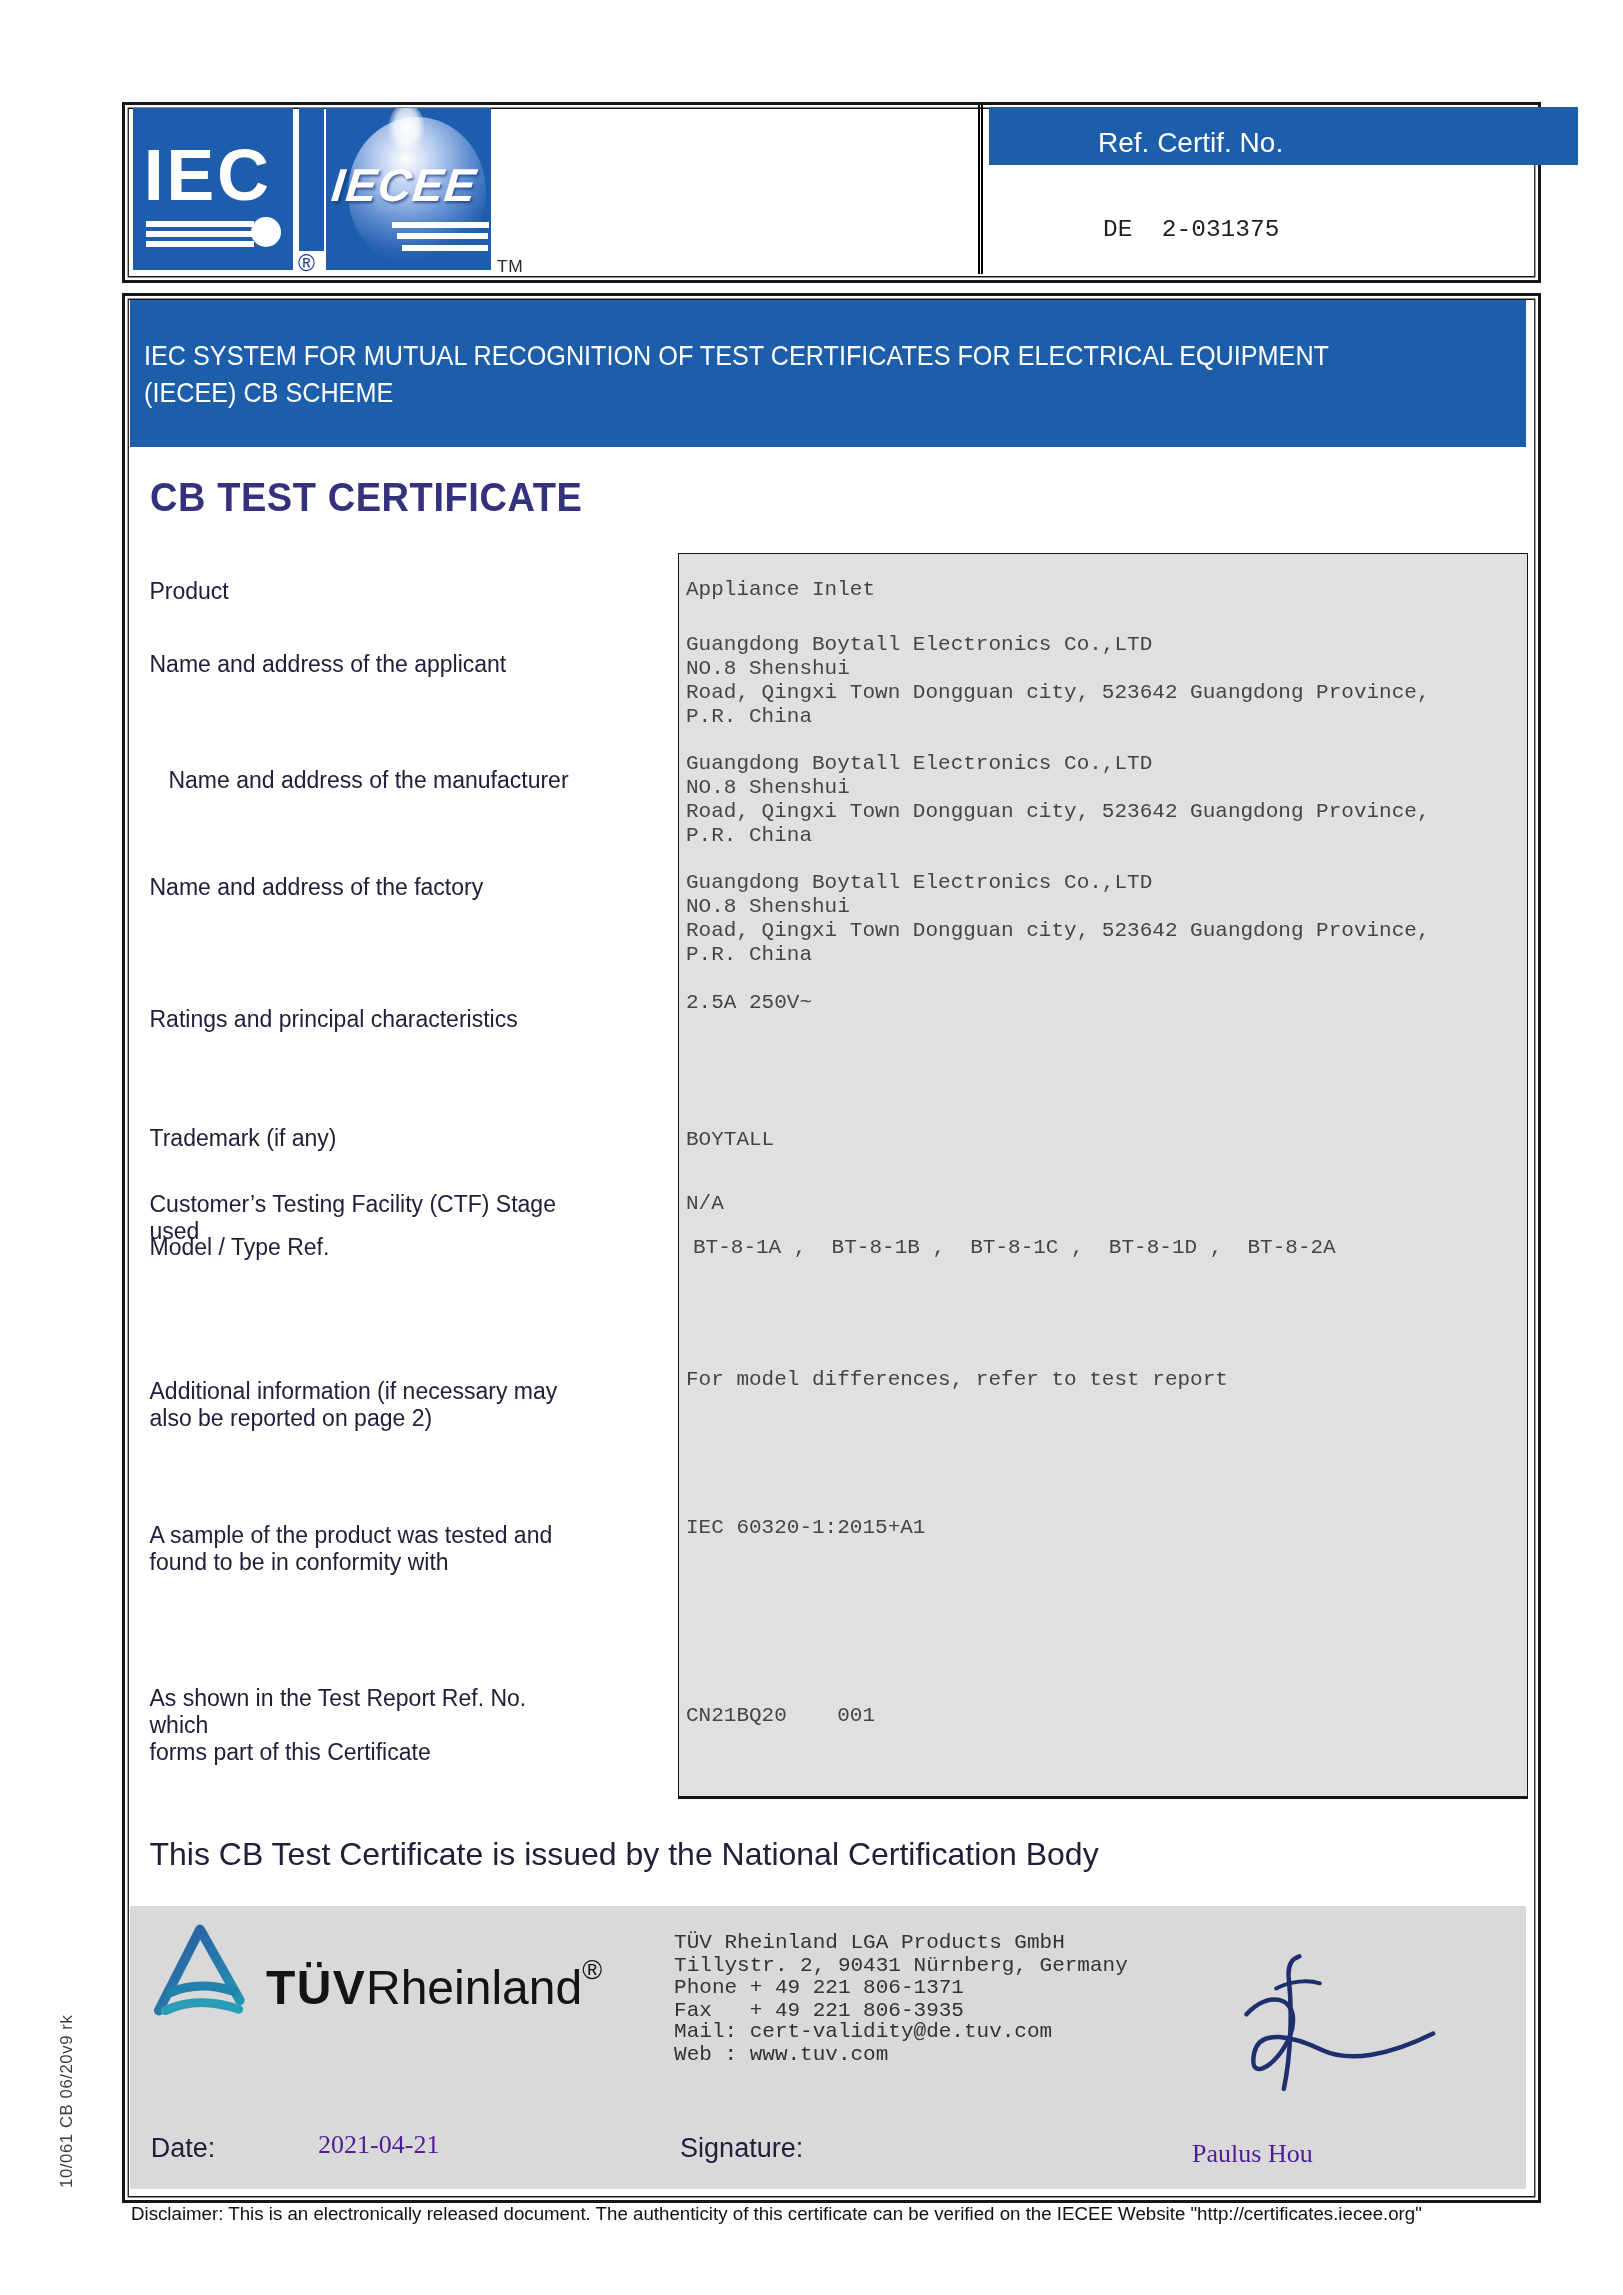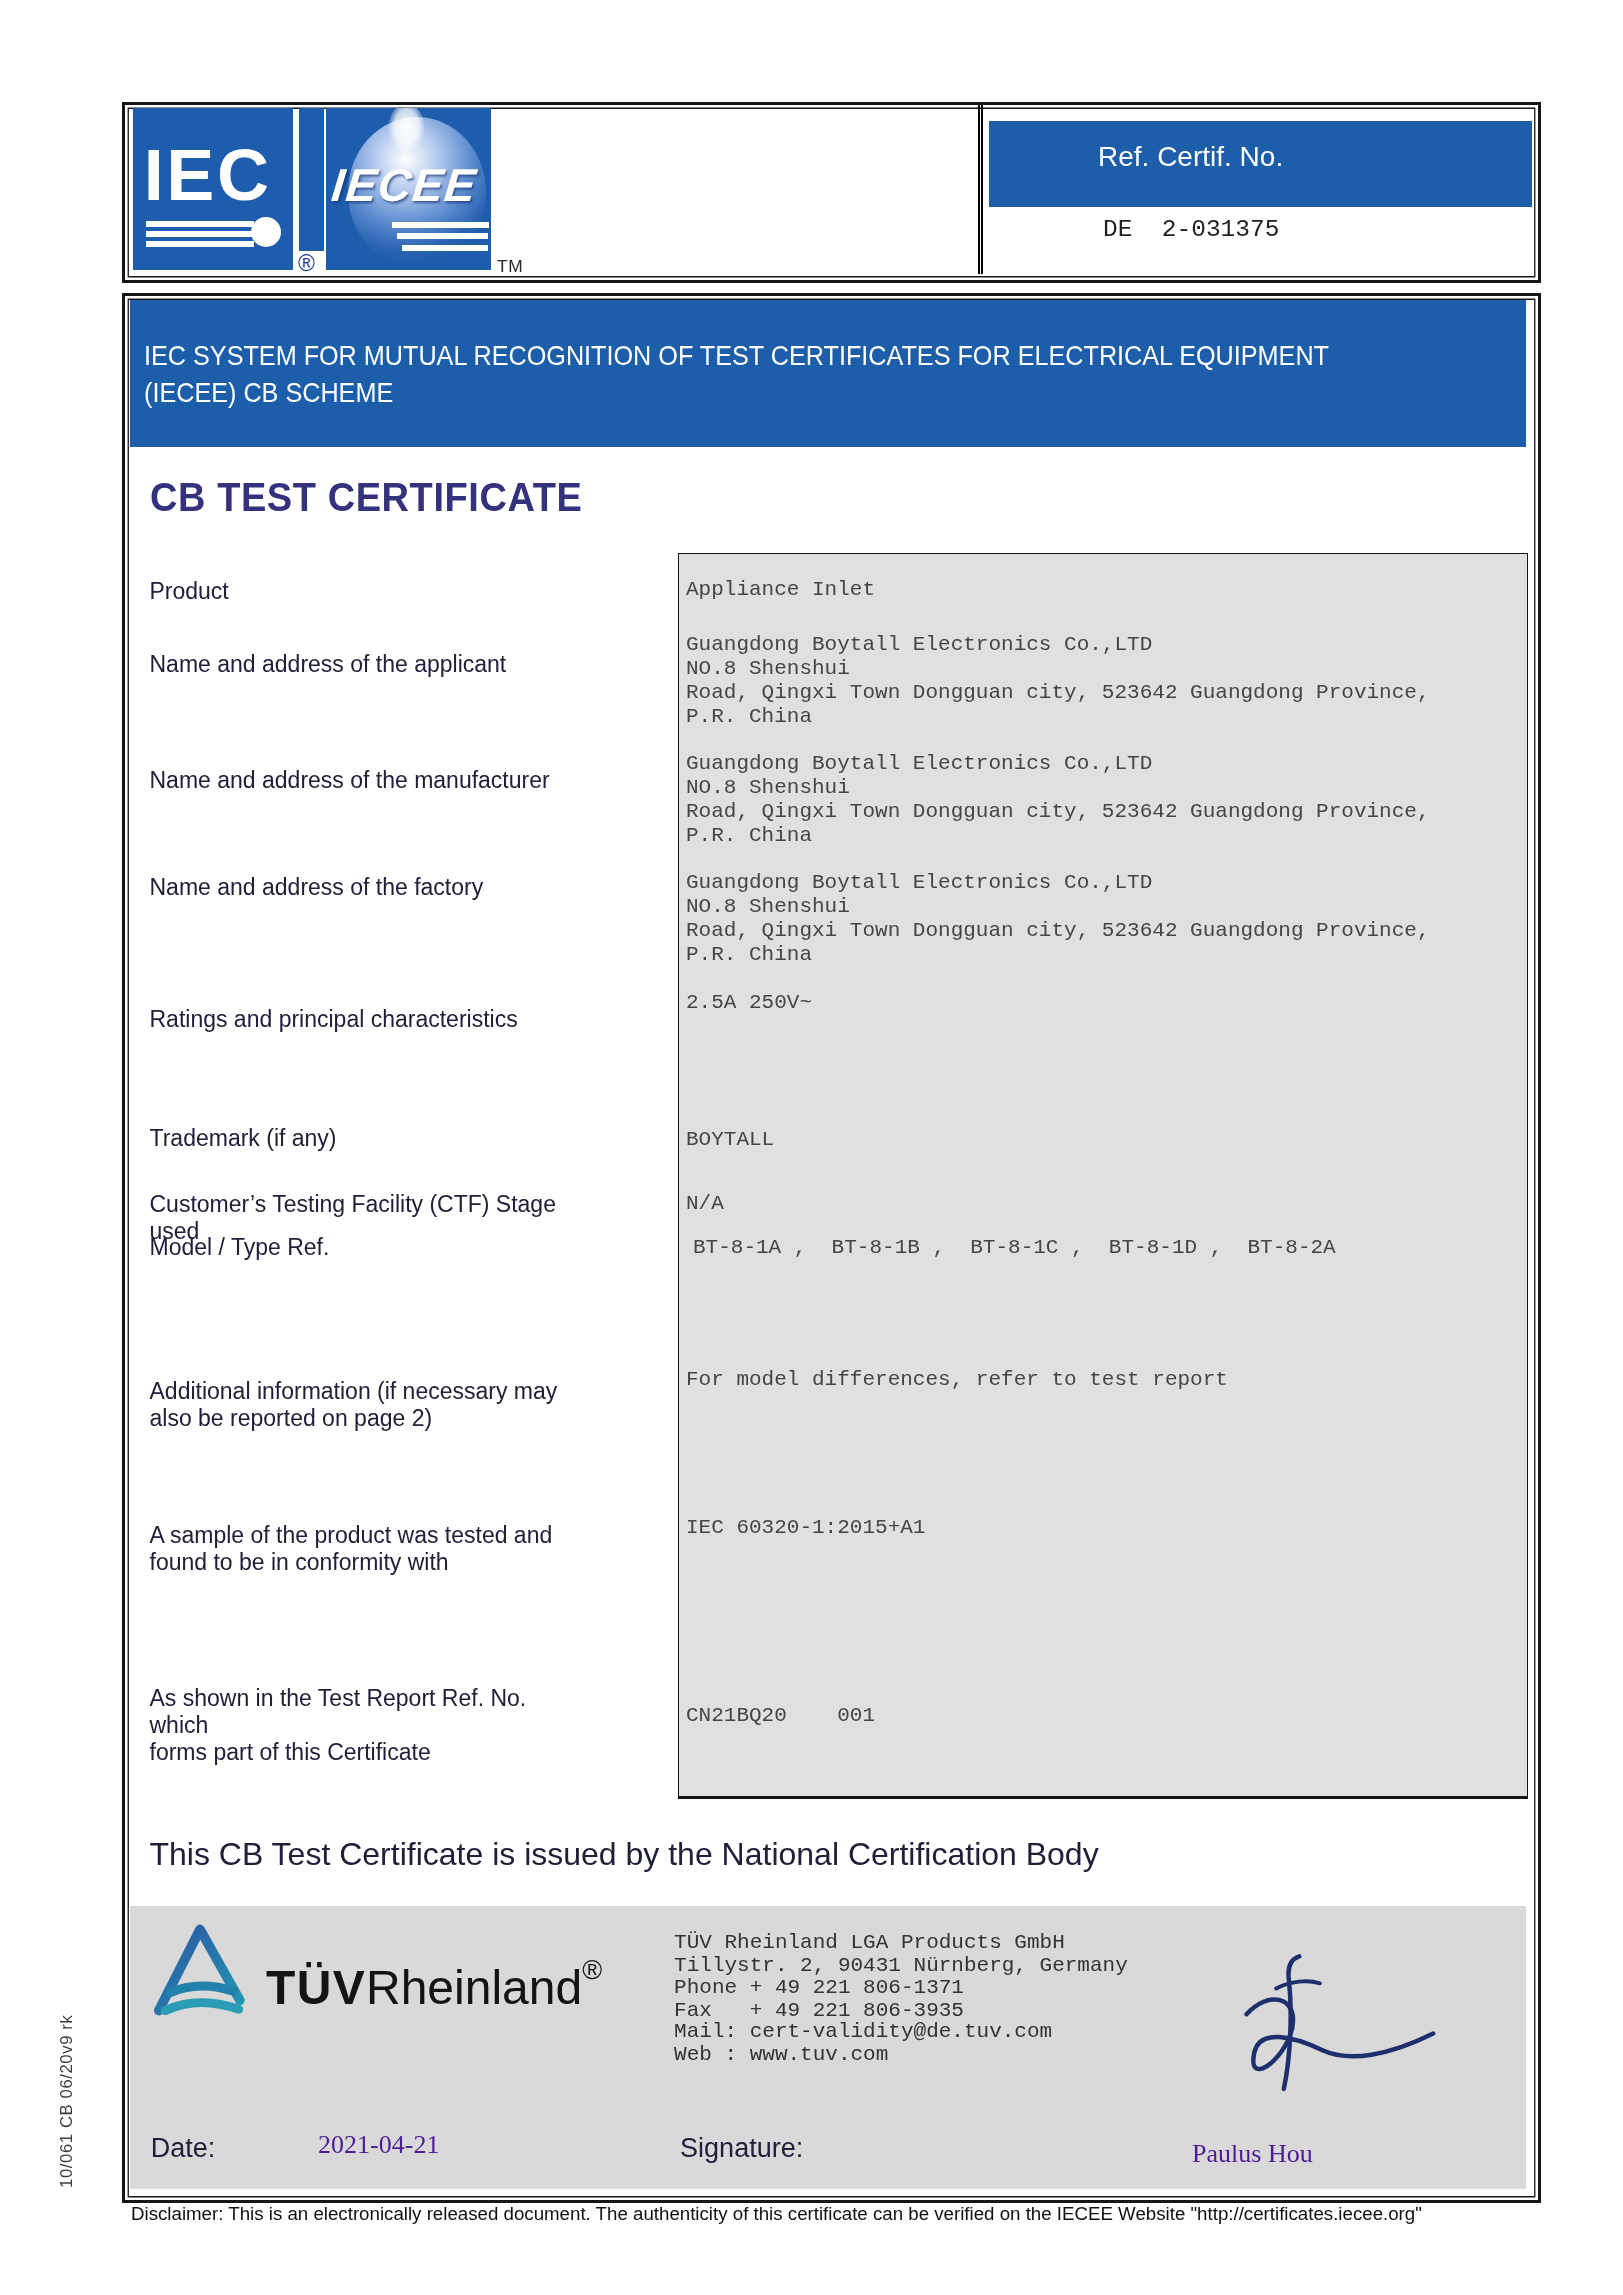--- a/index.html
+++ b/index.html
@@ -26,21 +26,21 @@
   #iecee-globe{position:absolute;left:22px;top:9px;width:138px;height:151px;border-radius:50%;
      background:radial-gradient(circle at 42% 28%, #ffffff 0%, #b9cdf0 22%, #5d8cd0 48%, #2a63b2 68%, rgba(30,93,173,0) 76%);}
   #iecee-flame{position:absolute;left:62px;top:-3.9px;width:37px;height:49px;border-radius:50%;
      background:radial-gradient(ellipse at 50% 45%, #ffffff 0%, rgba(255,255,255,.75) 45%, rgba(255,255,255,0) 72%);}
   #iecee-text{position:absolute;left:6.4px;top:54px;color:#fff;font-size:46px;font-weight:800;
      font-style:italic;letter-spacing:1.3px;transform:skewX(-6deg);
      text-shadow:1.9px 1.9px 2.6px rgba(16,45,110,.65);line-height:1;}
   .iecee-bar{position:absolute;height:5.8px;background:#fff;}
   #tm-mark{position:absolute;left:372px;top:151px;font-size:17.4px;color:#2a2a2a;letter-spacing:0.6px;text-align:right;}
   #header-divider{position:absolute;left:853px;top:0;width:0;height:169px;border-left:5.8px double #000;}
-  #ref-bar{position:absolute;left:864px;top:16px;width:543px;height:86px;background:var(--brand-blue);}
+  #ref-bar{position:absolute;left:864px;top:2px;width:543px;height:58px;background:var(--brand-blue);padding-left:46px;}
   #ref-bar-label{position:absolute;left:109px;top:0;color:#fff;font-size:28px;line-height:71px;}
   #ref-value{position:absolute;left:978px;top:111px;font-family:"Liberation Mono","DejaVu Sans Mono",monospace;
              font-size:24.5px;color:#1f1f1f;white-space:pre;}
 
   
   #banner{position:absolute;left:5.1px;top:3.9px;width:1396px;height:147px;background:var(--brand-blue);}
   #banner-text{position:absolute;left:14px;top:37px;color:#fff;font-size:28px;line-height:37px;
                transform:scaleX(.9);transform-origin:left top;white-space:pre-line;width:1512px;}
   #title{position:absolute;left:24.5px;top:179px;color:var(--title-navy);font-size:40px;font-weight:bold;
          transform:scaleX(.95);transform-origin:left top;letter-spacing:0.6px;white-space:nowrap;}
@@ -120,21 +120,21 @@
       <div id="banner-text">IEC SYSTEM FOR MUTUAL RECOGNITION OF TEST CERTIFICATES FOR ELECTRICAL EQUIPMENT
 (IECEE) CB SCHEME</div>
     </div>
 
     <div id="title">CB TEST CERTIFICATE</div>
 
     <div id="values-box"></div>
 
     <div class="label" style="top:282px;">Product</div>
     <div class="label" style="top:355px;">Name and address of the applicant</div>
-    <div class="label" style="top:471px;">Name and address of the manufacturer</div>
+    <div class="label" style="top:471px;text-align:center;">Name and address of the manufacturer</div>
     <div class="label" style="top:578px;">Name and address of the factory</div>
     <div class="label" style="top:710px;">Ratings and principal characteristics</div>
     <div class="label" style="top:829px;">Trademark (if any)</div>
     <div class="label" style="top:895px;">Customer’s Testing Facility (CTF) Stage used</div>
     <div class="label" style="top:938px;">Model / Type Ref.</div>
     <div class="label" style="top:1082px;">Additional information (if necessary may
 also be reported on page 2)</div>
     <div class="label" style="top:1226px;">A sample of the product was tested and
 found to be in conformity with</div>
     <div class="label" style="top:1389px;">As shown in the Test Report Ref. No. which

